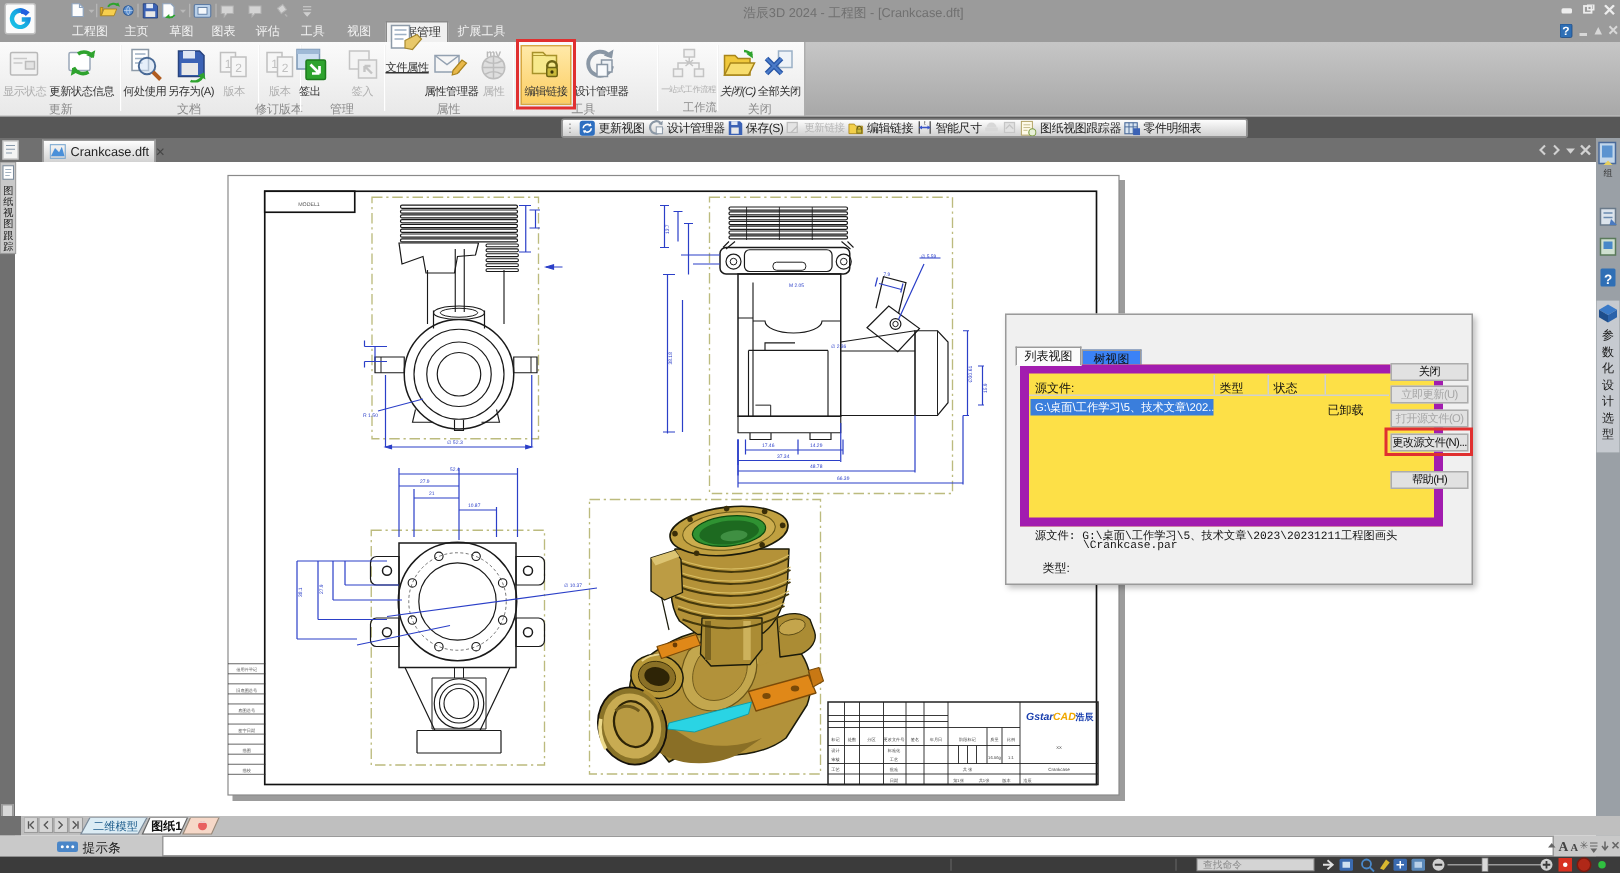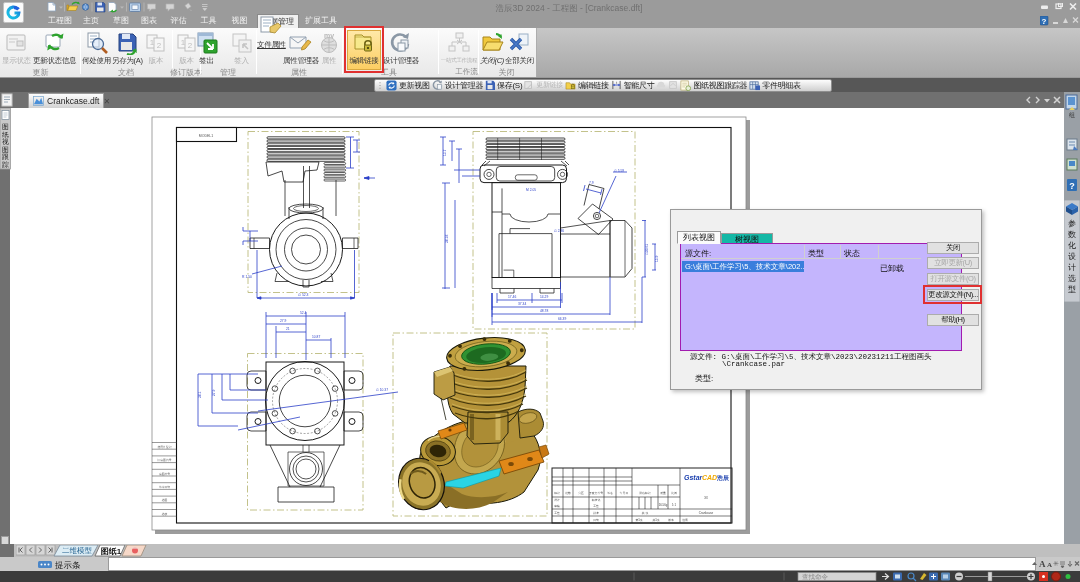--- a/index.html
+++ b/index.html
@@ -814,23 +814,23 @@
       <path d="M1028.5 5.5h5M1031 3v5" stroke="#3a3a3a" stroke-width="1.2"></path>
     <rect x="1039" y="1" width="9" height="9" fill="#d83020"></rect>
       <circle cx="1043.5" cy="5.5" r="1.5" fill="#fff"></circle>
     <circle cx="1056" cy="5.5" r="4.5" fill="#b02818" stroke="#7a1a10"></circle>
     <circle cx="1068" cy="5.5" r="2.5" fill="#30c040"></circle>
   </svg>
   <div class="abs" id="dlg">
 
 
     <div style="position:absolute;left:6px;top:21px;width:44px;height:13px;background:#fbfbfb;border:1px solid #9a9a9a;border-bottom:1px solid #fbfbfb;z-index:2;text-align:center;font-size:8px;line-height:12px;">列表视图</div>
-    <div style="position:absolute;left:50px;top:23px;width:52px;height:11px;background:#14b8a6;border:1px solid #9a9a9a;border-bottom:none;text-align:center;font-size:8px;line-height:11px;">树视图</div>
-
-    <div style="position:absolute;left:9px;top:33px;width:282px;height:108px;background:#c4b5fd;border:1px solid #a21caf;">
+    <div style="position:absolute;left:50px;top:23px;width:40px;height:11px;background:#3b82f6;border:1px solid #9a9a9a;border-bottom:none;text-align:center;font-size:8px;line-height:11px;">树视图</div>
+
+    <div style="position:absolute;left:9px;top:33px;width:282px;height:108px;background:#fde047;border:6px solid #a21caf;">
       <div style="position:absolute;left:0;top:0;width:240px;height:15px;border-bottom:1px solid #d0d0d0;">
         <span style="position:absolute;left:4px;top:4px;font-size:8px;">源文件:</span>
         <span style="position:absolute;left:127px;top:4px;font-size:8px;">类型</span>
         <span style="position:absolute;left:163px;top:4px;font-size:8px;">状态</span>
         <span style="position:absolute;left:123px;top:1px;height:13px;border-left:1px solid #d0d0d0;"></span>
         <span style="position:absolute;left:159px;top:1px;height:13px;border-left:1px solid #d0d0d0;"></span>
         <span style="position:absolute;left:197px;top:1px;height:13px;border-left:1px solid #d0d0d0;"></span>
       </div>
       <div style="position:absolute;left:1px;top:17px;width:122px;height:11px;background:#3a7edc;color:#fff;font-size:7.5px;line-height:11px;padding-left:3px;white-space:nowrap;overflow:hidden;">G:\桌面\工作学习\5、技术文章\202...</div>
       <span style="position:absolute;left:164px;top:19px;font-size:8px;margin-left:35px;">已卸载</span>

